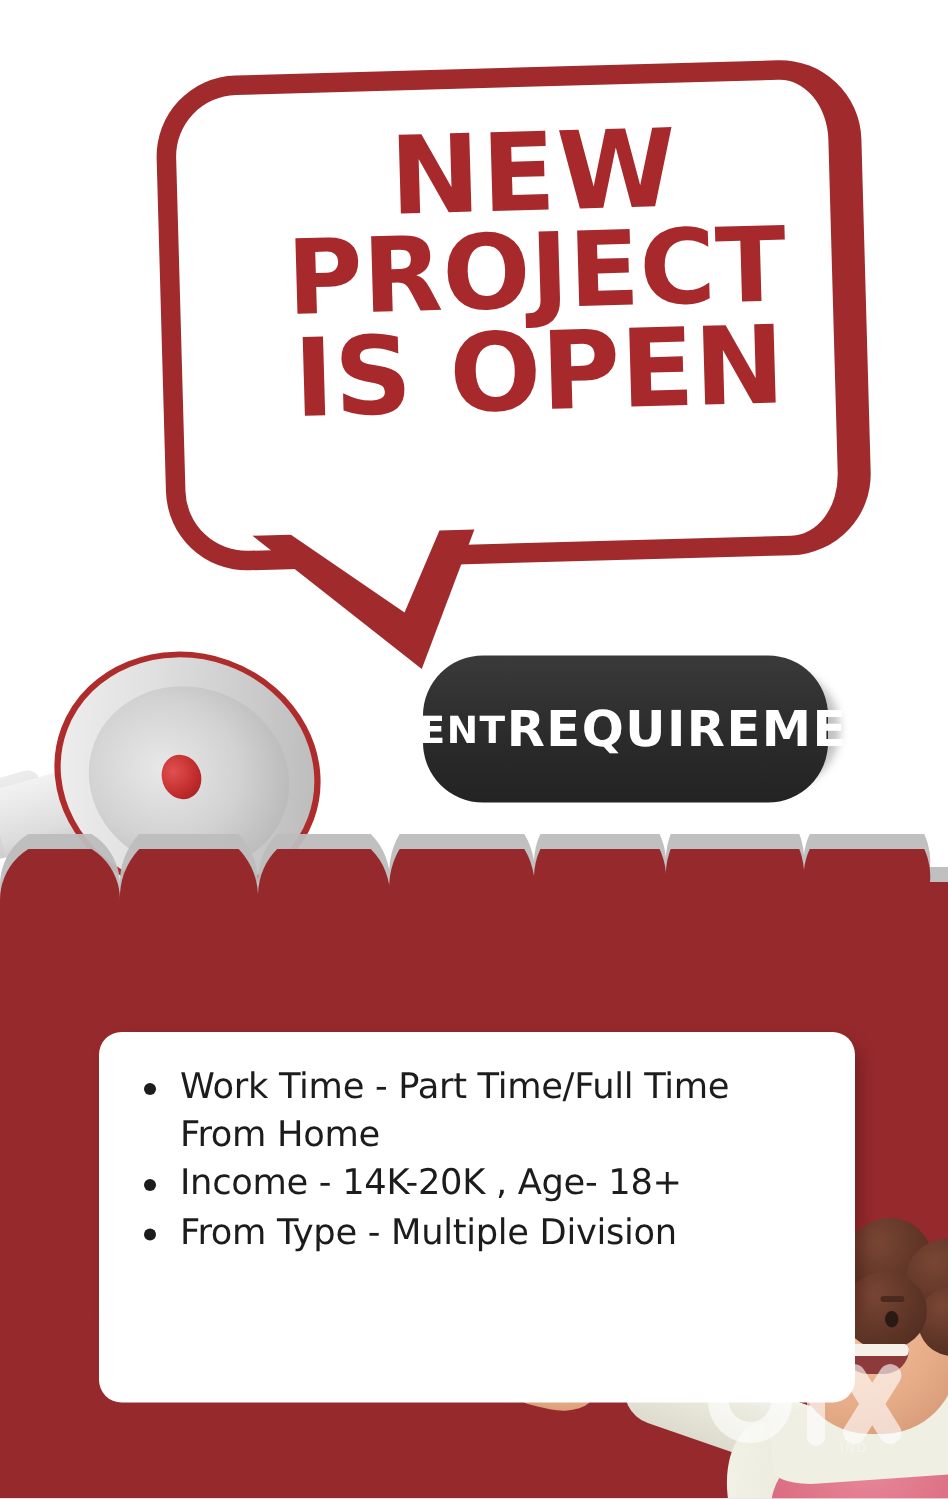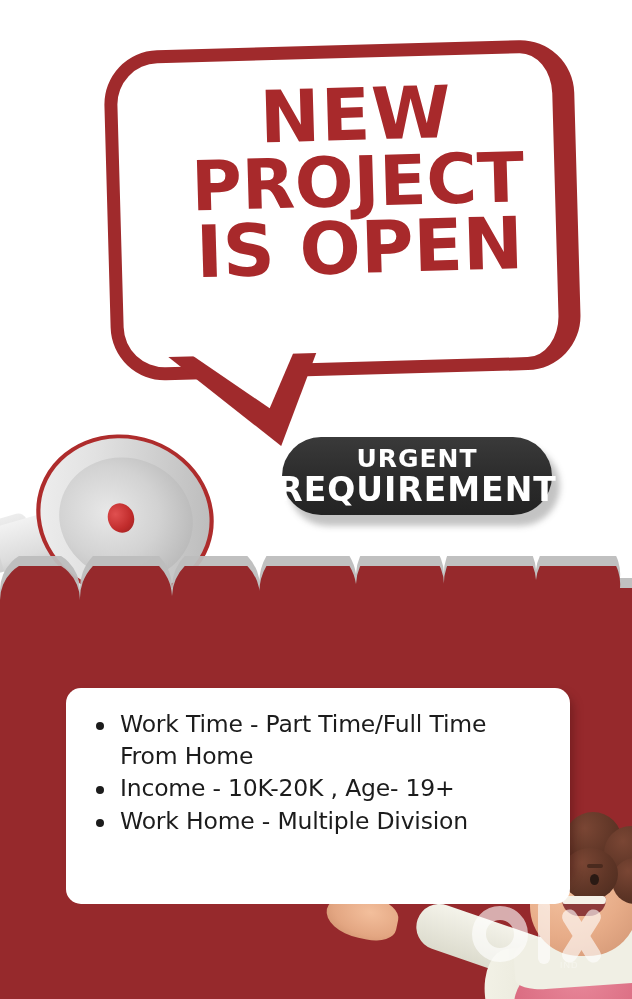--- a/index.html
+++ b/index.html
@@ -79,24 +79,24 @@
   
   .badge-shadow{
     position:absolute;left:288px;top:446px;
     width:272px;height:80px;
     border-radius:42px;
     background:rgba(40,40,40,0.28);
     filter:blur(3px);
   }
   .badge{
     position:absolute;left:282px;top:437px;
-    width:270px;height:78px;
+    width:270px;height:98px;
     border-radius:40px;
     background:linear-gradient(180deg,#3a3a3a 0%,#2b2b2b 55%,#232323 100%);
-    display:flex;flex-direction:column;
+    display:flex;flex-direction:row;
     align-items:center;justify-content:center;
   }
   .badge span{
     color:#ffffff;
     font-family:"DejaVu Sans", sans-serif;
     font-weight:bold;
     letter-spacing:1px;
     line-height:1.08;
     white-space:nowrap;
   }
@@ -171,21 +171,21 @@
   
   .card-shadow{
     position:absolute;left:72px;top:694px;
     width:502px;height:190px;
     background:rgba(60,12,12,0.35);
     border-radius:16px;
     filter:blur(5px);
   }
   .card{
     position:absolute;left:66px;top:688px;
-    width:504px;height:216px;
+    width:504px;height:247px;
     background:#ffffff;
     border-radius:15px;
     box-sizing:border-box;
     padding:20px 18px 14px 26px;
   }
   .card ul{
     list-style:none;margin:0;padding:0;
   }
   .card li{
     position:relative;
@@ -400,22 +400,22 @@
     <div class="ch-mouth">
       <div class="ch-teeth"></div>
     </div>
   </div>
 
   <div class="card-shadow"></div>
   <div class="card">
     <ul>
       <li>Work Time - Part Time/Full Time
 From Home</li>
-      <li>Income - 10K-20K ,  Age- 19+</li>
-      <li>Work Home - Multiple Division</li>
+      <li>Income - 14K-20K ,  Age- 18+</li>
+      <li>From Type - Multiple Division</li>
     </ul>
   </div>
 
   <div class="olx">
     <div class="olx-o"></div>
     <div class="olx-l"></div>
     <div class="olx-x">
         <i></i>
         <i></i>
       </div>

